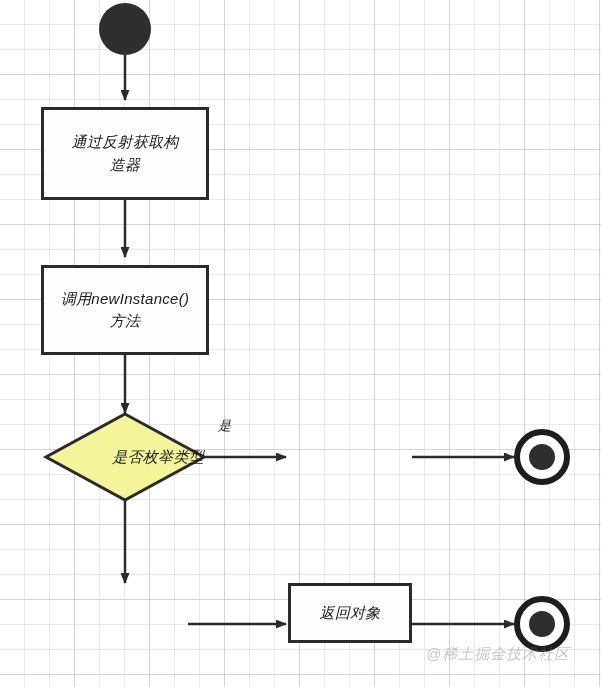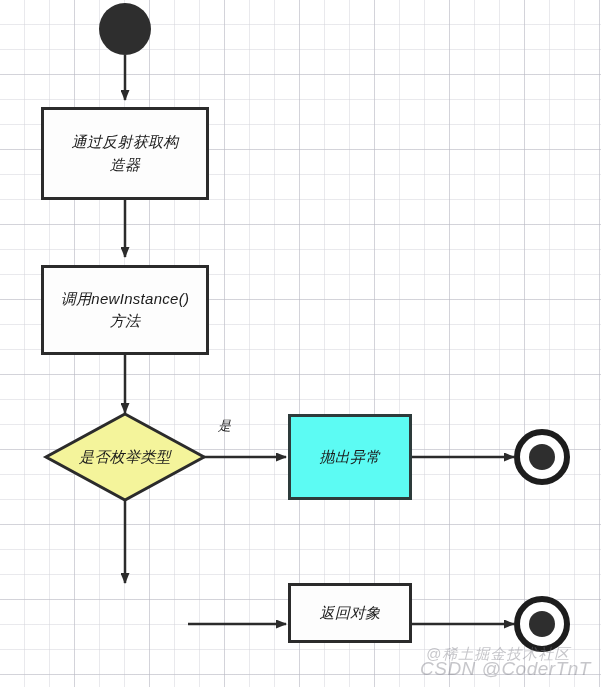--- a/index.html
+++ b/index.html
@@ -53,21 +53,21 @@
   .edge-label {
     position: absolute;
     font-size: 13px;
     color: #1b1b1b;
     letter-spacing: 0.3px;
   }
   .diamond-label {
     position: absolute;
     display: flex;
     align-items: center;
-    justify-content: center;
+    justify-content: flex-end;
     font-size: 15px;
     color: #1b1b1b;
     letter-spacing: 0.3px;
     pointer-events: none;
   }
   .watermark {
     position: absolute;
     color: rgba(120,120,128,0.42);
     white-space: nowrap;
     pointer-events: none;
@@ -123,29 +123,23 @@
   </div>
 
   <div class="diamond-label" style="left:46px; top:440px; width:158px; height:34px;">
     <span>是否枚举类型</span>
   </div>
 
   <div class="edge-label" style="left:218px; top:417px;">
     <span>是</span>
   </div>
 
-  <div class="node proc cyan" style="left:288px; top:414px; width:124px; height:86px;">
-    <span>抛出异常</span>
-  </div>
 
 
   <div class="node proc" style="left:288px; top:583px; width:124px; height:60px;">
     <span>返回对象</span>
   </div>
 
   <div class="watermark wm-1" style="left:426px; top:645px;">
     <span>@稀土掘金技术社区</span>
   </div>
-  <div class="watermark wm-2" style="left:420px; top:658px;">
-    <span>CSDN @CoderTnT</span>
-  </div>
 
 </div>
 
 </body></html>

